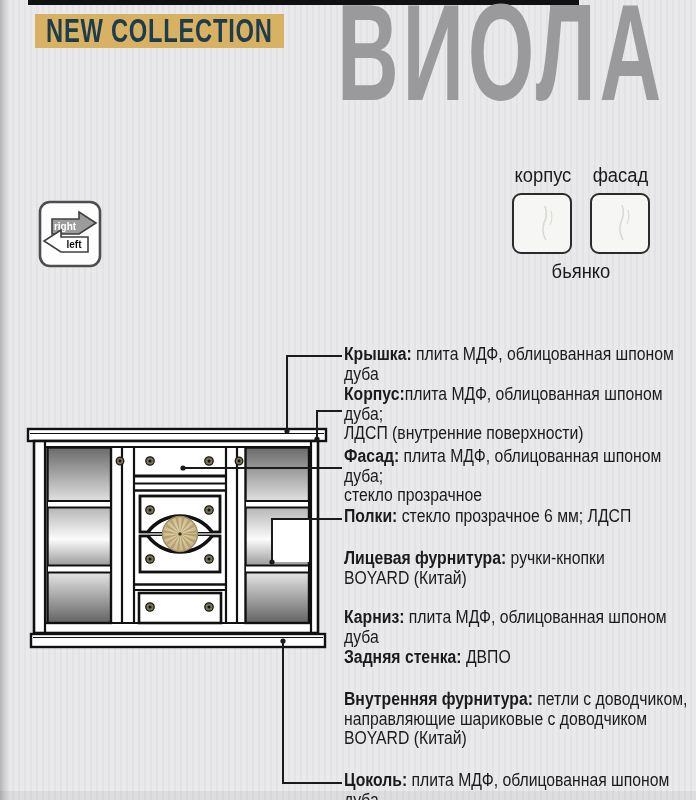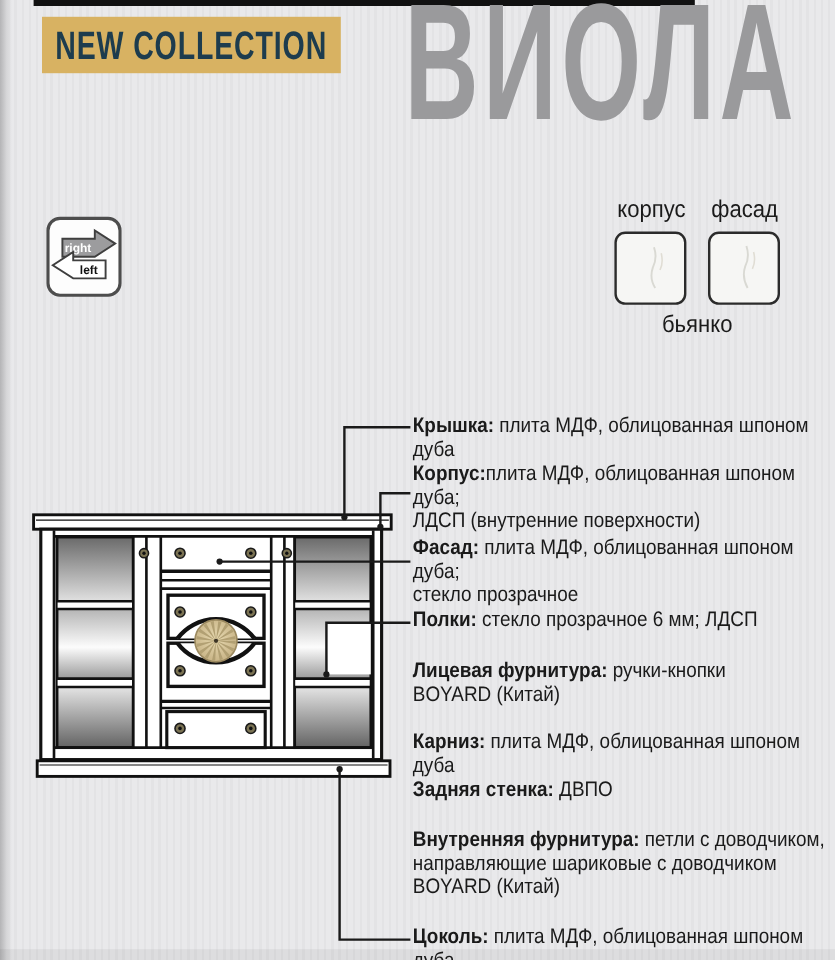--- a/index.html
+++ b/index.html
@@ -8,35 +8,35 @@
     background:
       repeating-linear-gradient(90deg, rgba(0,0,0,0.028) 0 2px, rgba(0,0,0,0) 2px 6px),
       #e9e9eb;
     font-family:"Liberation Sans","DejaVu Sans",sans-serif;
     color:#1a1a1a;
   }
   .spine{position:absolute;left:0;top:0;width:10px;height:800px;
     background:linear-gradient(90deg,#b4b4b6,#d6d6d8 55%,rgba(233,233,235,0));}
   .bottom-shade{position:absolute;left:0;top:791px;width:696px;height:9px;background:rgba(0,0,0,0.05);}
   .topbar{position:absolute;left:28px;top:0;width:551px;height:5px;background:#111;}
-  .badge{position:absolute;left:35px;top:14px;width:249px;height:47px;background:#d8b262;
+  .badge{position:absolute;left:35px;top:14px;width:249px;height:34px;background:#d8b262;
     display:flex;align-items:center;justify-content:center;}
   .badge span{font-weight:bold;font-size:33px;color:#1d3c4e;letter-spacing:1px;
     transform:scaleX(0.72);transform-origin:center;white-space:nowrap;}
   .title{position:absolute;left:337px;top:-17px;font-size:138px;line-height:138px;font-weight:bold;
     color:#9a9a9c;letter-spacing:6px;transform:scaleX(0.62);transform-origin:left top;white-space:nowrap;}
   .swatch-label{position:absolute;font-size:20px;color:#1a1a1a;text-align:center;
     transform:scaleX(0.92);transform-origin:center;}
   .swatch{position:absolute;width:56px;height:57px;background:#f6f6f4;border:2.5px solid #2b2b2b;
     border-radius:9px;overflow:hidden;}
   .note{position:absolute;left:344px;width:400px;font-size:17.5px;line-height:19.5px;
     transform:scaleX(0.9);transform-origin:left top;}
   .note b{font-weight:bold;}
   .note span{white-space:pre-line;}
-  .navicon{position:absolute;left:38px;top:180px;}
+  .navicon{position:absolute;left:38px;top:200px;}
   svg{display:block;}
   .diagram{position:absolute;left:0;top:0;pointer-events:none;}
 </style>
 </head>
 <body>
 
 <div class="spine"></div>
 <div class="bottom-shade"></div>
 <div class="topbar"></div>
 

